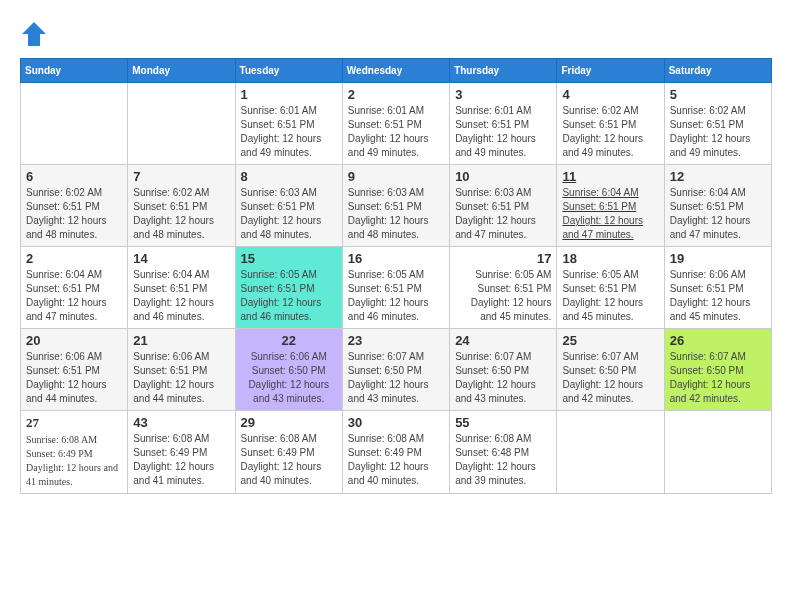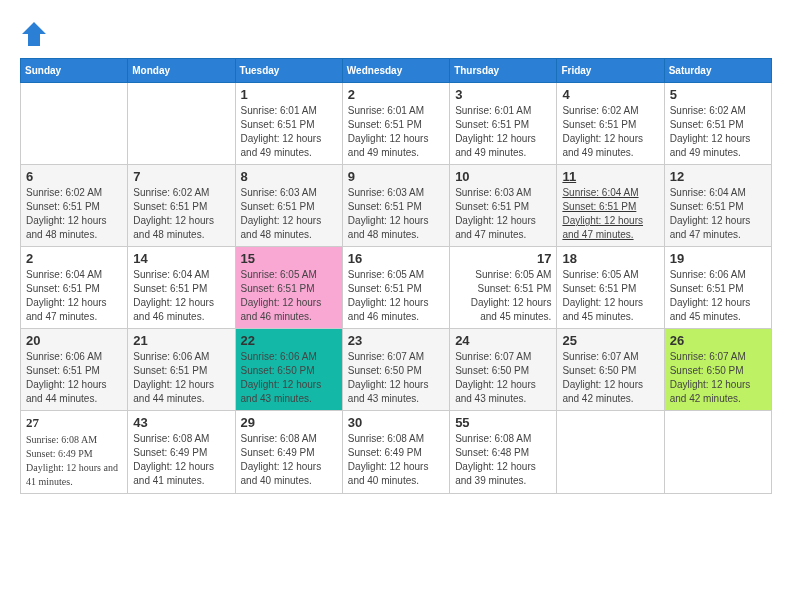--- a/index.html
+++ b/index.html
@@ -213,21 +213,21 @@
           <div class="day-info" style="white-space: pre-line;">Sunrise: 6:04 AM
 Sunset: 6:51 PM
 Daylight: 12 hours and 47 minutes.</div>
         </td>
         <td style="background: rgb(255, 255, 255);">
           <span class="day-num">14</span>
           <div class="day-info" style="white-space: pre-line;">Sunrise: 6:04 AM
 Sunset: 6:51 PM
 Daylight: 12 hours and 46 minutes.</div>
         </td>
-        <td style="background: #f9a8d4;">
+        <td style="background: #5eead4;">
           <span class="day-num">15</span>
           <div class="day-info" style="white-space: pre-line;">Sunrise: 6:05 AM
 Sunset: 6:51 PM
 Daylight: 12 hours and 46 minutes.</div>
         </td>
         <td style="background: rgb(255, 255, 255);">
           <span class="day-num">16</span>
           <div class="day-info" style="white-space: pre-line;">Sunrise: 6:05 AM
 Sunset: 6:51 PM
 Daylight: 12 hours and 46 minutes.</div>
@@ -257,21 +257,21 @@
           <div class="day-info" style="white-space: pre-line;">Sunrise: 6:06 AM
 Sunset: 6:51 PM
 Daylight: 12 hours and 44 minutes.</div>
         </td>
         <td style="background: rgb(245, 245, 245);">
           <span class="day-num">21</span>
           <div class="day-info" style="white-space: pre-line;">Sunrise: 6:06 AM
 Sunset: 6:51 PM
 Daylight: 12 hours and 44 minutes.</div>
         </td>
-        <td style="background: #14b8a6;">
+        <td style="background: #c4b5fd; text-align: center;">
           <span class="day-num">22</span>
           <div class="day-info" style="white-space: pre-line;">Sunrise: 6:06 AM
 Sunset: 6:50 PM
 Daylight: 12 hours and 43 minutes.</div>
         </td>
         <td style="background: rgb(245, 245, 245);">
           <span class="day-num">23</span>
           <div class="day-info" style="white-space: pre-line;">Sunrise: 6:07 AM
 Sunset: 6:50 PM
 Daylight: 12 hours and 43 minutes.</div>

